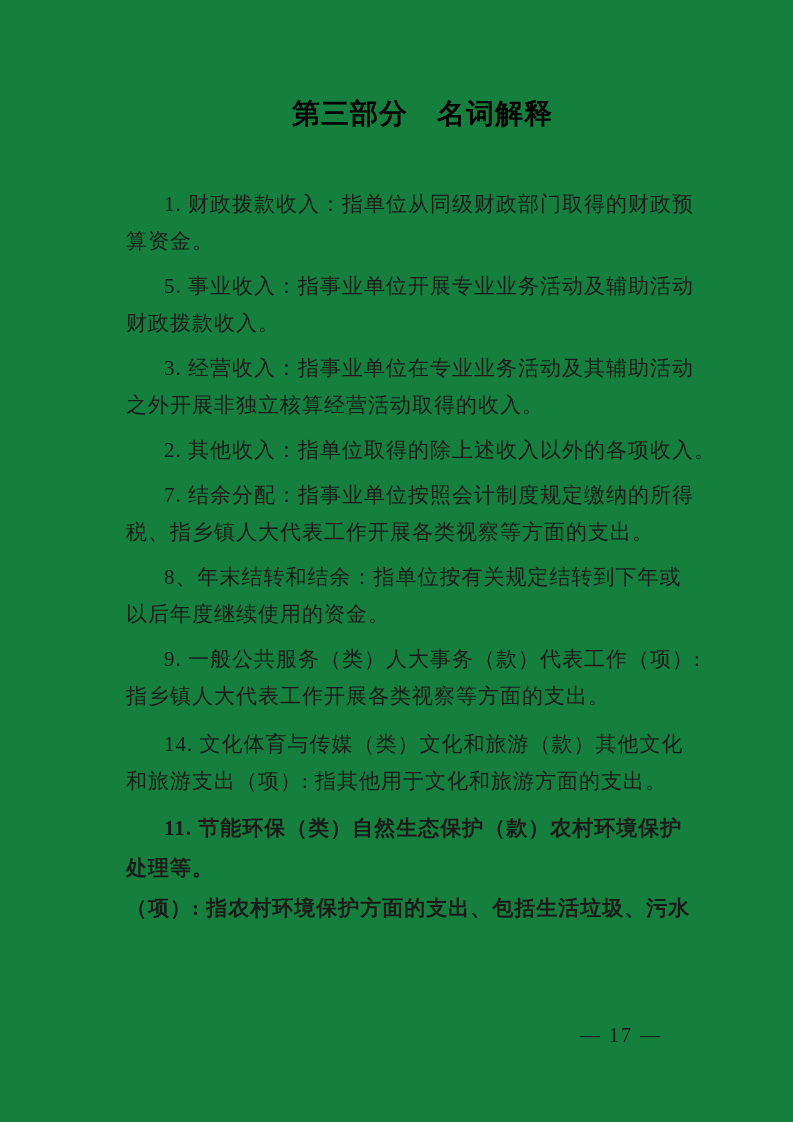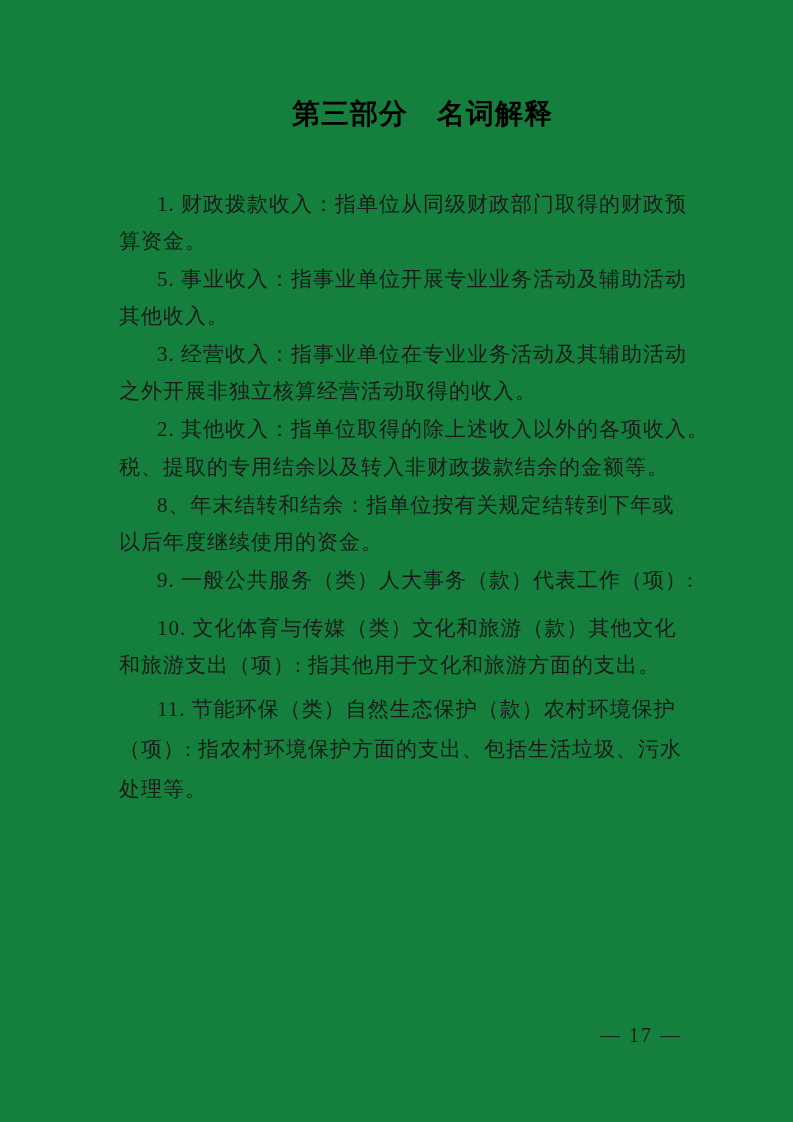--- a/index.html
+++ b/index.html
@@ -23,36 +23,36 @@
     font-family: "Liberation Sans", "DejaVu Sans", sans-serif;
     font-weight: 700;
     font-size: 28px;
     letter-spacing: 1px;
     color: #000000;
   }
   .body {
     margin-top: 54px;
     padding-left: 118px;
   }
-  .para { margin: 1px; }
+  .para { margin: 8px; }
   .line {
     white-space: nowrap;
     font-size: 21px;
     letter-spacing: 1px;
     height: 37px;
     line-height: 37px;
   }
   .indent { padding-left: 38px; }
   .para-10 { margin-top: 11px; }
   .para-11 { margin-top: 5px; }
-  .para-11 .line { height: 40px; line-height: 40px; }
+  .para-11 .line { height: 40px; line-height: 40px; font-weight: bold; }
   .page-number {
     position: absolute;
     top: 1022px;
-    left: 600px;
+    left: 580px;
     font-size: 20px;
     letter-spacing: 2px;
     line-height: 26px;
     color: #1a1a1a;
     white-space: nowrap;
   }
 </style>
 </head>
 <body>
 
@@ -62,57 +62,59 @@
 
   <div class="body">
 
     <div class="para">
       <div class="line indent">1. 财政拨款收入：指单位从同级财政部门取得的财政预</div>
       <div class="line">算资金。</div>
     </div>
 
     <div class="para">
       <div class="line indent">5. 事业收入：指事业单位开展专业业务活动及辅助活动</div>
-      <div class="line">其他收入。</div>
+      <div class="line">财政拨款收入。</div>
     </div>
 
     <div class="para">
       <div class="line indent">3. 经营收入：指事业单位在专业业务活动及其辅助活动</div>
       <div class="line">之外开展非独立核算经营活动取得的收入。</div>
     </div>
 
     <div class="para">
       <div class="line indent">2. 其他收入：指单位取得的除上述收入以外的各项收入。</div>
     </div>
 
 
     <div class="para">
     </div>
 
     <div class="para">
-      <div class="line">税、提取的专用结余以及转入非财政拨款结余的金额等。</div>
+      <div class="line indent">7. 结余分配：指事业单位按照会计制度规定缴纳的所得</div>
+      <div class="line">税、指乡镇人大代表工作开展各类视察等方面的支出。</div>
     </div>
 
     <div class="para">
       <div class="line indent">8、年末结转和结余：指单位按有关规定结转到下年或</div>
       <div class="line">以后年度继续使用的资金。</div>
     </div>
 
     <div class="para">
       <div class="line indent">9. 一般公共服务（类）人大事务（款）代表工作（项）:</div>
+      <div class="line">指乡镇人大代表工作开展各类视察等方面的支出。</div>
     </div>
 
     <div class="para para-10">
-      <div class="line indent">10. 文化体育与传媒（类）文化和旅游（款）其他文化</div>
+      <div class="line indent">14. 文化体育与传媒（类）文化和旅游（款）其他文化</div>
       <div class="line">和旅游支出（项）: 指其他用于文化和旅游方面的支出。</div>
     </div>
 
     <div class="para para-11">
       <div class="line indent">11. 节能环保（类）自然生态保护（款）农村环境保护</div>
+      <div class="line">处理等。</div>
       <div class="line">（项）: 指农村环境保护方面的支出、包括生活垃圾、污水</div>
-      <div class="line">处理等。</div>
     </div>
 
   </div>
 
   <div class="page-number">— 17 —</div>
 
 </div>
 
 </body></html>

